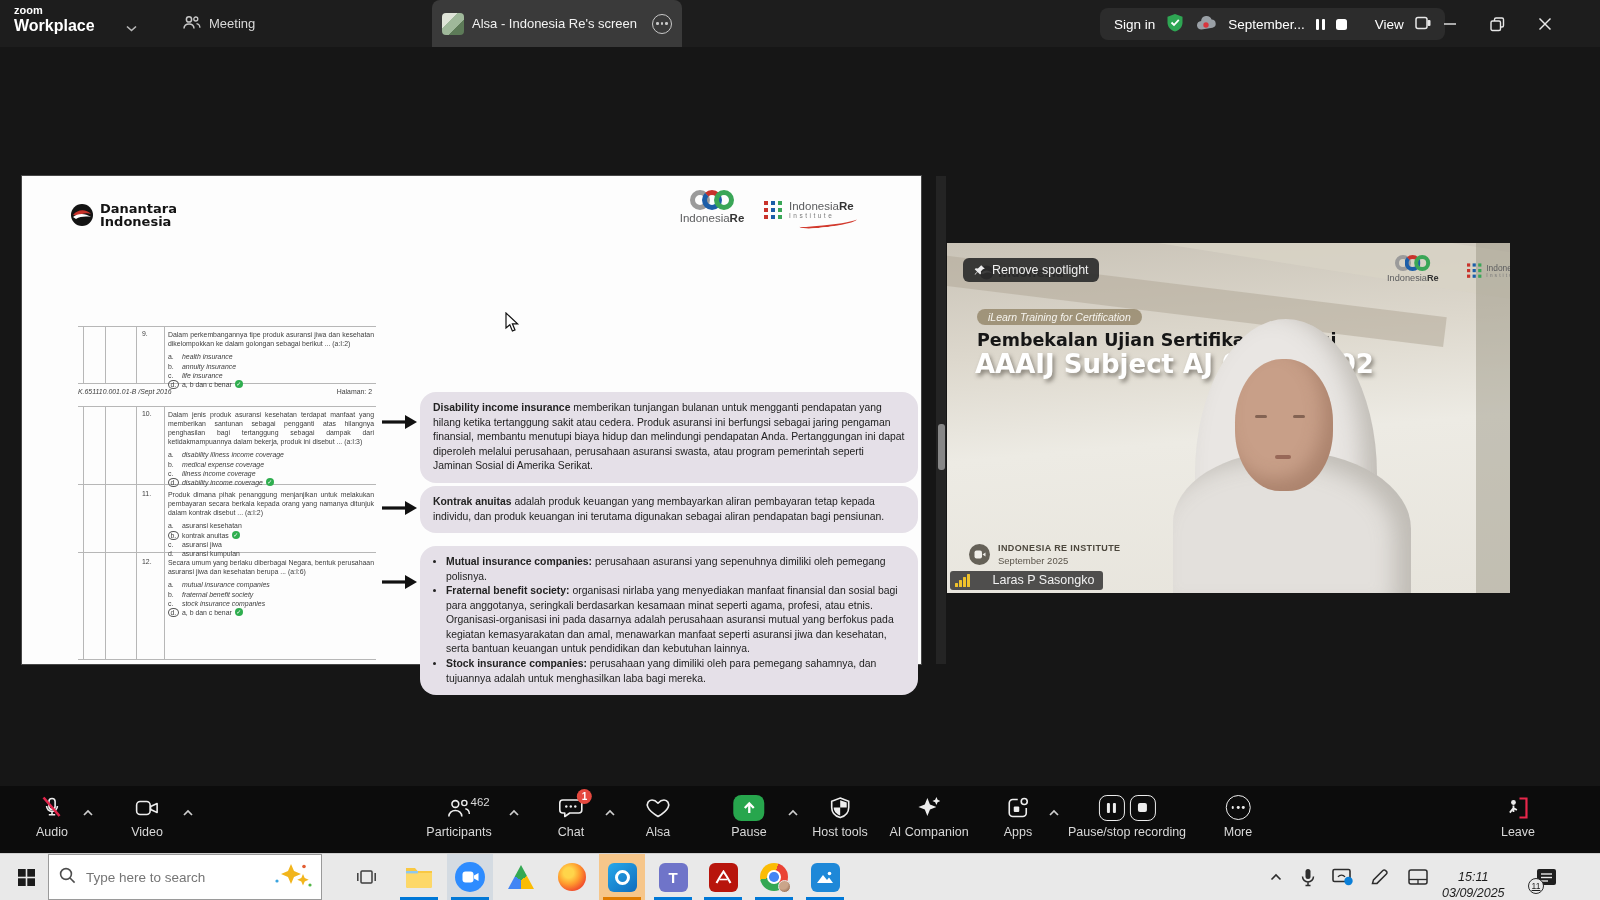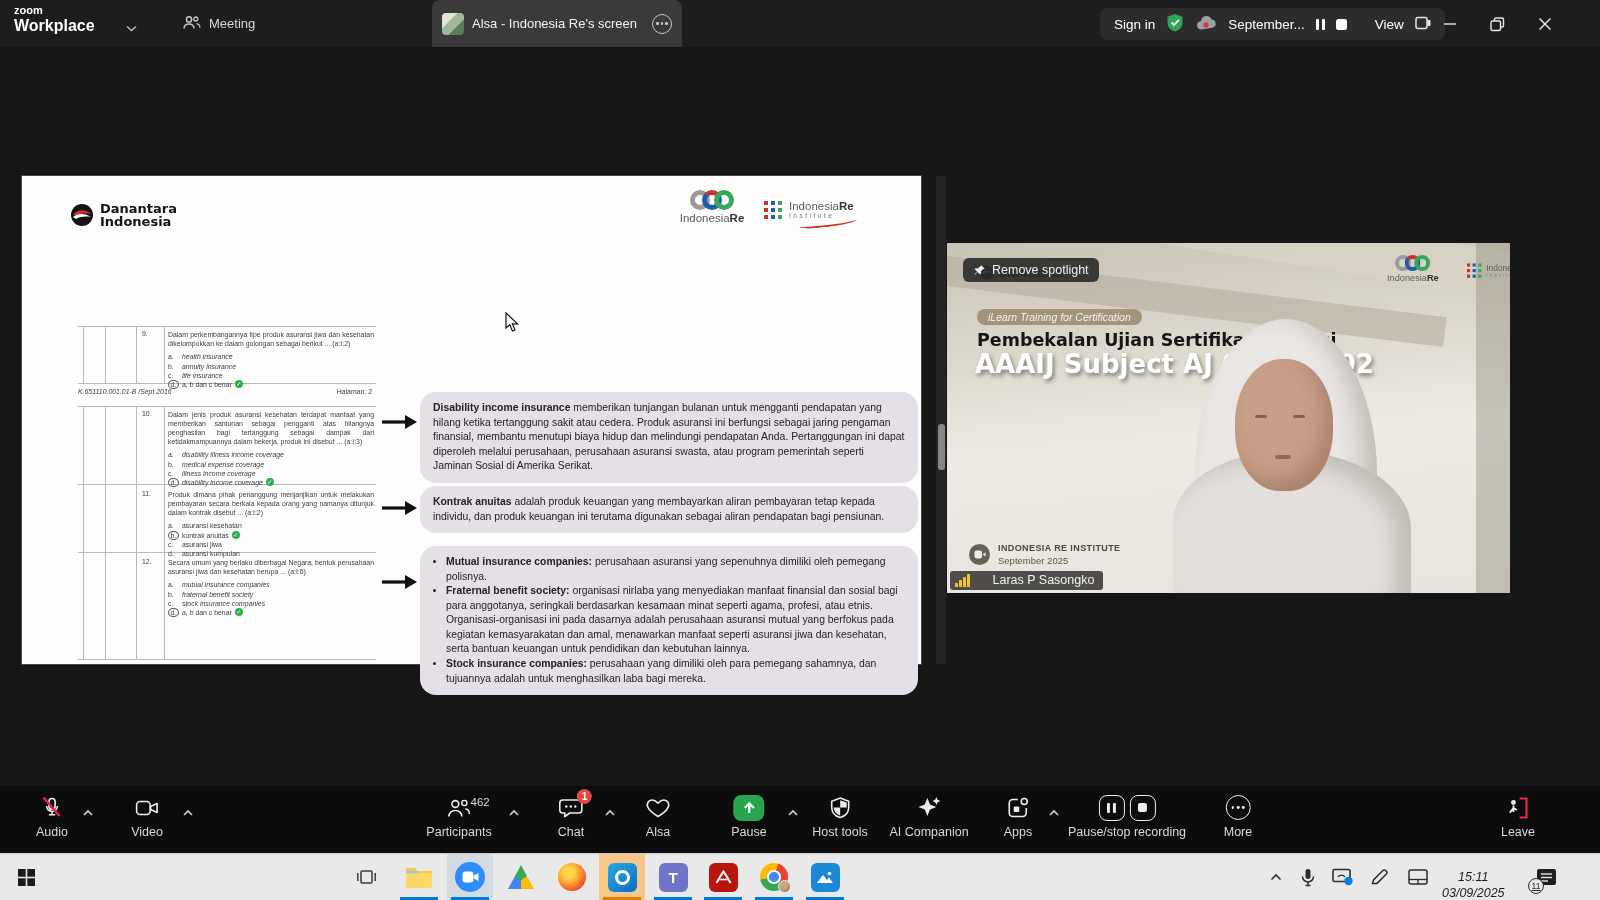--- a/index.html
+++ b/index.html
@@ -665,20 +665,38 @@
   <div class="taskbar">
     <span class="tb" style="left:6px; width:40px;">
       <svg width="17" height="17">
           <rect x="0" y="0" width="7.7" height="7.7" fill="#1b1b1b"></rect>
           <rect x="9.3" y="0" width="7.7" height="7.7" fill="#1b1b1b"></rect>
           <rect x="0" y="9.3" width="7.7" height="7.7" fill="#1b1b1b"></rect>
           <rect x="9.3" y="9.3" width="7.7" height="7.7" fill="#1b1b1b"></rect>
         </svg>
     </span>
 
+    <div class="searchbox">
+      <span>
+        <svg width="17" height="17">
+            <circle cx="7" cy="7" r="5.4" fill="none" stroke="#4d4d4d" stroke-width="1.6"></circle>
+            <line x1="11" y1="11" x2="15.6" y2="15.6" stroke="#4d4d4d" stroke-width="1.6"></line>
+          </svg>
+      </span>
+      <input type="text" placeholder="Type here to search" style="">
+      <span>
+        <svg width="40" height="26">
+            <polygon points="18,2 21,9 28,12 21,15 18,22 15,15 8,12 15,9" fill="#f2b51c"></polygon>
+            <polygon points="30,12 31.7,16 35.7,17.7 31.7,19.4 30,23.4 28.3,19.4 24.3,17.7 28.3,16" fill="#f2b51c"></polygon>
+            <circle cx="31" cy="4.5" r="1.8" fill="#e25d33"></circle>
+            <circle cx="4" cy="19" r="1.6" fill="#3aa4e0"></circle>
+            <circle cx="37" cy="23" r="1.6" fill="#53b648"></circle>
+          </svg>
+      </span>
+    </div>
 
     <span class="tb" style="left:346px; width:40px;">
       <svg width="19" height="16">
           <rect x="4" y="2" width="11" height="12" rx="1" fill="none" stroke="#3d3d3d" stroke-width="1.5"></rect>
           <line x1="0.8" y1="4" x2="0.8" y2="12" stroke="#3d3d3d" stroke-width="1.5"></line>
           <line x1="18.2" y1="4" x2="18.2" y2="12" stroke="#3d3d3d" stroke-width="1.5"></line>
         </svg>
     </span>
 
     <span class="tile" style="left:396px">

